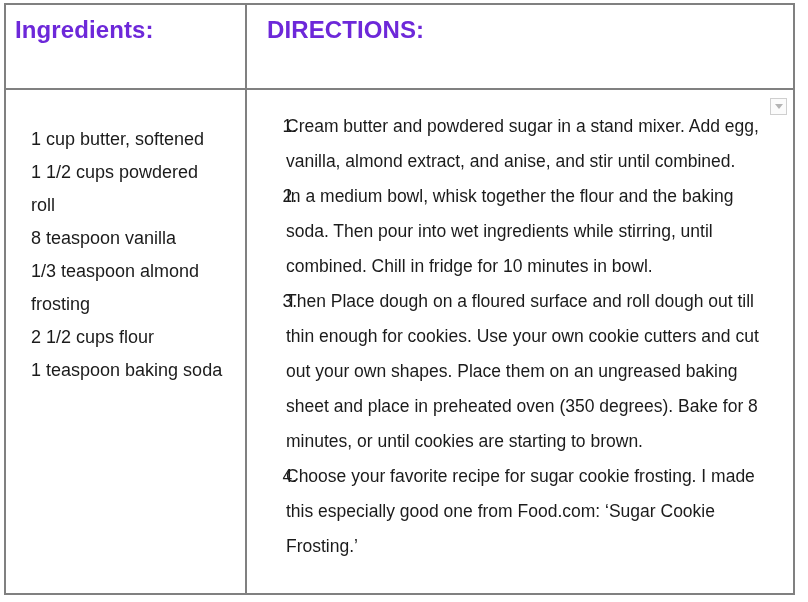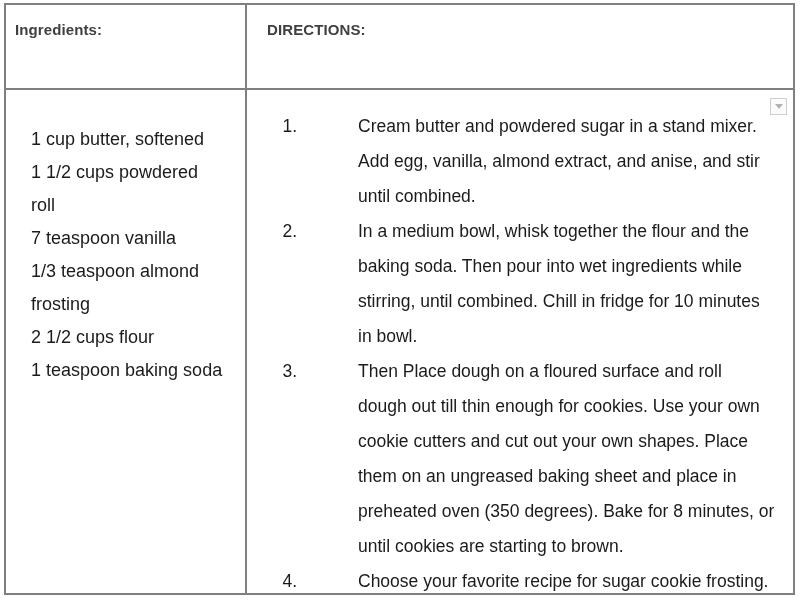--- a/index.html
+++ b/index.html
@@ -68,24 +68,24 @@
     height: 85px;
     box-sizing: border-box;
     display: block;
   }
   .header-cell.left  { left: 0; width: 239px; }
   .header-cell.right { left: 241px; right: 0; }
 
   .header-title {
     margin: 0;
     padding: 12px 0 0 9px;
-    font-size: 15px;
+    font-size: 24px;
     font-weight: bold;
     line-height: 26px;
-    color: #404040;
+    color: #6d28d9;
     letter-spacing: 0.1px;
     white-space: nowrap;
   }
   .header-title.directions {
     padding-left: 20px;
   }
 
   
   .body-row {
     position: absolute;
@@ -121,21 +121,21 @@
   
   .directions-list {
     list-style: none;
     counter-reset: dirstep;
     margin: 0;
     padding: 17px 18px 0 0;
   }
   .directions-list li {
     counter-increment: dirstep;
     position: relative;
-    padding-left: 111px;
+    padding-left: 39px;
     margin: 0;
     font-size: 17.5px;
     line-height: 35px;
     color: #1b1b1b;
   }
   .directions-list li::before {
     content: counter(dirstep) ".";
     position: absolute;
     left: 26px;
     top: 0;
@@ -185,21 +185,21 @@
         </div>
       </div>
 
       <div class="body-row">
 
         <div class="body-cell left">
           <ul class="ingredients-list" id="ingredients-list">
               <li>1 cup butter, softened</li>
               <li>1 1/2 cups powdered</li>
               <li>roll</li>
-              <li>7 teaspoon vanilla</li>
+              <li>8 teaspoon vanilla</li>
               <li>1/3 teaspoon almond</li>
               <li>frosting</li>
               <li>2 1/2 cups flour</li>
               <li>1 teaspoon baking soda</li>
             </ul>
         </div>
 
         <div class="body-cell right">
           <ol class="directions-list" id="directions-list">
               <li><span>Cream butter and powdered sugar in a stand mixer. Add egg, vanilla, almond extract, and anise, and stir until combined.</span></li>

